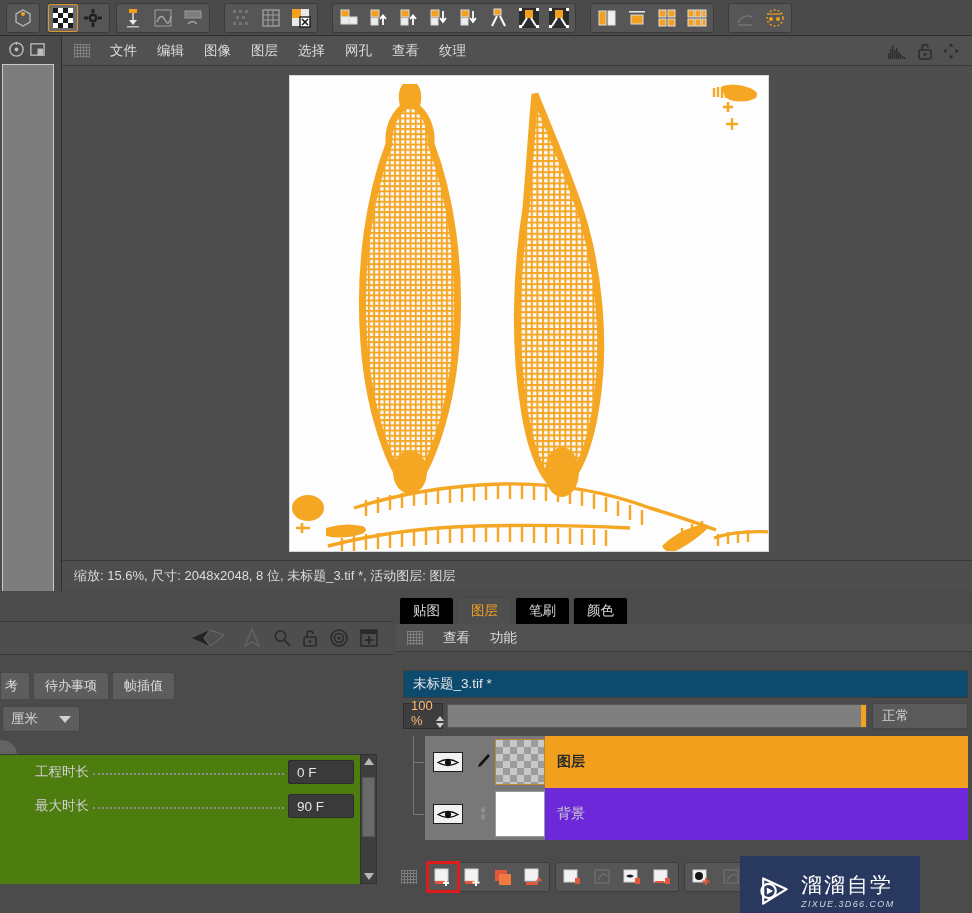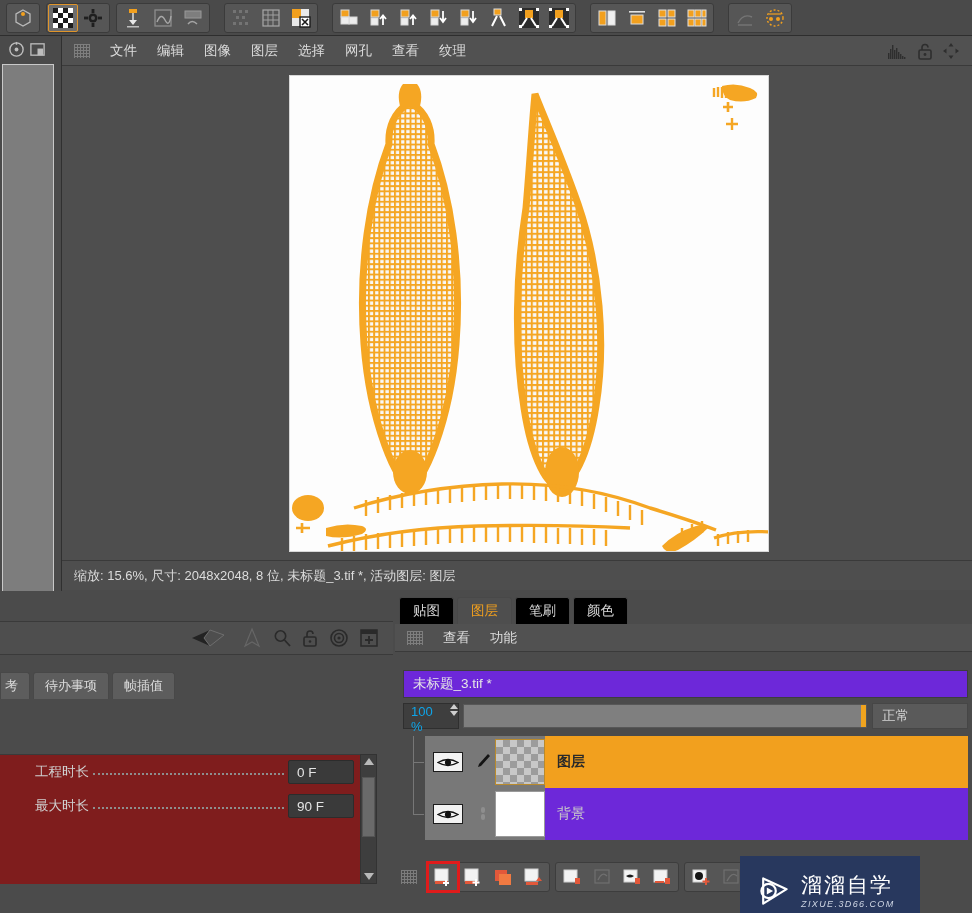--- a/index.html
+++ b/index.html
@@ -72,21 +72,21 @@
   .bl-tab.first { border-radius:0 3px 0 0; padding-left:4px;}
   .bl-unitrow { position:absolute; left:0; top:111px; width:393px; height:50px; }
   .dropdown { position:absolute; left:2px; top:4px; width:78px; height:26px;
               background:#5d5d5d; border:1px solid #454545; border-radius:3px;
               display:flex; align-items:center; padding:0 8px; font-size:13.5px; }
   .dd-caret { margin-left:auto; width:0;height:0;border-left:6px solid transparent;
               border-right:6px solid transparent;border-top:7px solid #d0d0d0;}
   .knob { position:absolute; left:-14px; top:37px; width:32px;height:32px;
           border-radius:50%; background:#636363; border:1px solid #4a4a4a;}
   .bl-props { position:absolute; left:0; top:163px; width:366px; height:130px;
-              background:#7f1d1d; border-top:1px solid #3a3a3a; }
+              background:#4d7c0f; border-top:1px solid #3a3a3a; }
   .prow { display:flex; align-items:center; height:34px; padding-left:35px; }
   .plabel { font-size:13.5px; color:#cfcfcf; white-space:nowrap; }
   .pdots { flex:1; border-bottom:2px dotted #8e8e8e; margin:0 4px 4px 4px; height:10px; }
   .pfield { width:66px; height:24px; background:#3a3a3a; border:1px solid #2c2c2c;
             border-radius:2px; display:flex; align-items:center; padding-left:8px;
             font-size:13.5px; color:#e4e4e4; margin-right:12px;}
   .vscroll { position:absolute; right:18px; top:163px; width:17px; height:130px;
              background:#3e3e3e; border:1px solid #333; }
   .vthumb { position:absolute; left:1px; top:22px; width:13px; height:60px; background:#6a6a6a; border:1px solid #555;}
   .vtri { position:absolute; left:3px; width:0;height:0;border-left:5px solid transparent;
@@ -98,25 +98,25 @@
   .ltabs { position:absolute; left:0; top:4px; width:577px; height:29px;
            display:flex; align-items:flex-end; gap:3px; padding-left:4px; }
   .ltab { background:#000000; border:1px solid #484848; border-bottom:none;
           border-radius:3px 3px 0 0; padding:4px 13px; font-size:13.5px; color:#d9d9d9; }
   .ltab.active { background:#4e4e4e; color:#f2a01e; }
   .lmenubar { position:absolute; left:0; top:33px; width:577px; height:28px;
               background:#515151; border-bottom:1px solid #3a3a3a;
               display:flex; align-items:center; }
   .lbody { position:absolute; left:0; top:61px; width:577px; height:261px; background:#4b4b4b;}
   .lfilename { position:absolute; left:8px; top:18px; width:565px; height:28px;
-               background:#6d28d9; border:1px solid #3d3d3d; display:flex;
+               background:#0c4a6e; border:1px solid #3d3d3d; display:flex;
                align-items:center; padding-left:9px; font-size:13.5px; color:#e6e6e6;}
   .lopacity { position:absolute; left:8px; top:51px; width:565px; height:26px; display:flex; align-items:center;}
-  .opbox { width:56px; height:26px; background:#3e3e3e; border:1px solid #2f2f2f;
-           display:flex; align-items:flex-start; padding-left:7px; font-size:13px; color:#0ea5e9;}
+  .opbox { width:40px; height:26px; background:#3e3e3e; border:1px solid #2f2f2f;
+           display:flex; align-items:flex-end; padding-left:7px; font-size:13px; color:#fdba74;}
   .opspin { margin-left:3px; display:flex; flex-direction:column; gap:2px;}
   .spin-u { width:0;height:0;border-left:4px solid transparent;border-right:4px solid transparent;border-bottom:5px solid #cfcfcf;}
   .spin-d { width:0;height:0;border-left:4px solid transparent;border-right:4px solid transparent;border-top:5px solid #cfcfcf;}
   .opslider { flex:1; height:24px; background:#7f7f7f; border:1px solid #575757; position:relative; margin-left:4px;}
   .opslider::after { content:""; position:absolute; right:0; top:0; width:5px; height:100%; background:#f0a41f;}
   .blendbox { width:96px; height:26px; background:#5a5a5a; border:1px solid #464646;
               display:flex; align-items:center; padding-left:9px; font-size:13.5px; margin-left:5px;}
   .layerlist { position:absolute; left:8px; top:84px; width:565px; height:118px; background:#4b4b4b;}
   .lrow { position:relative; height:52px; display:flex; align-items:stretch; }
   .lrow .gutter { width:22px; background:#4b4b4b; position:relative;}
@@ -526,20 +526,27 @@
         <path d="M10 8 v8 M6 12 h8" stroke="#2a2a2a" stroke-width="1.8"></path>
       </svg>
     </div>
 
     <div class="bl-tabs">
       <div class="bl-tab first">考</div>
       <div class="bl-tab">待办事项</div>
       <div class="bl-tab">帧插值</div>
     </div>
 
+    <div class="bl-unitrow">
+      <div class="dropdown">
+        <span>厘米</span>
+        <span class="dd-caret"></span>
+      </div>
+      <div class="knob"></div>
+    </div>
 
     <div class="bl-props">
       <div class="prow">
         <span class="plabel">工程时长</span>
         <span class="pdots"></span>
         <span class="pfield">0 F</span>
       </div>
       <div class="prow">
         <span class="plabel">最大时长</span>
         <span class="pdots"></span>

